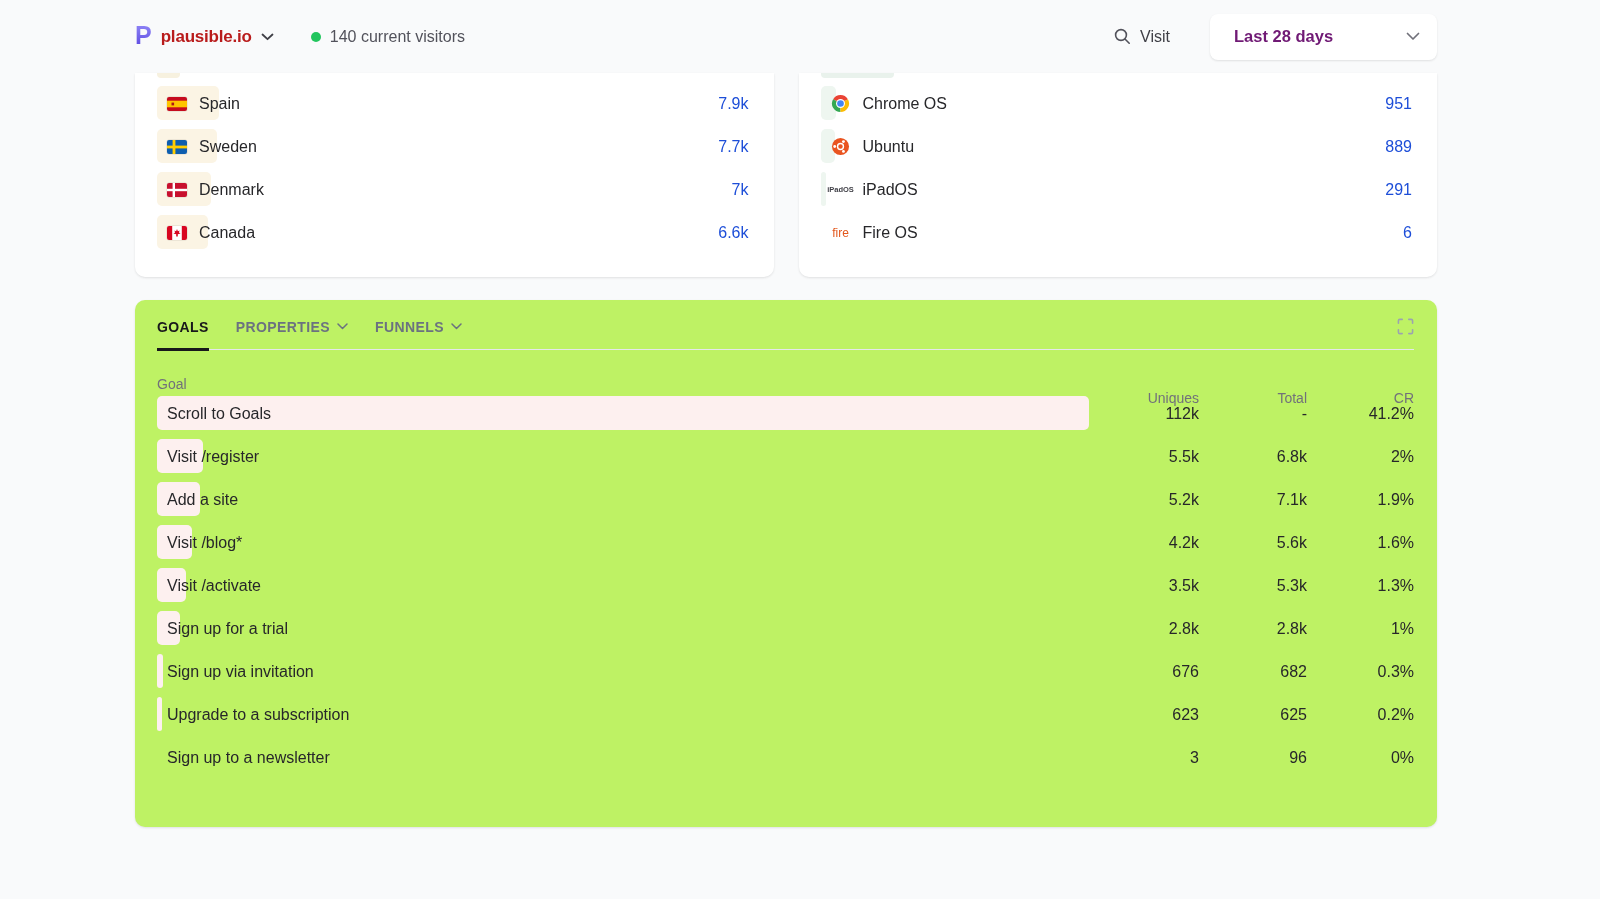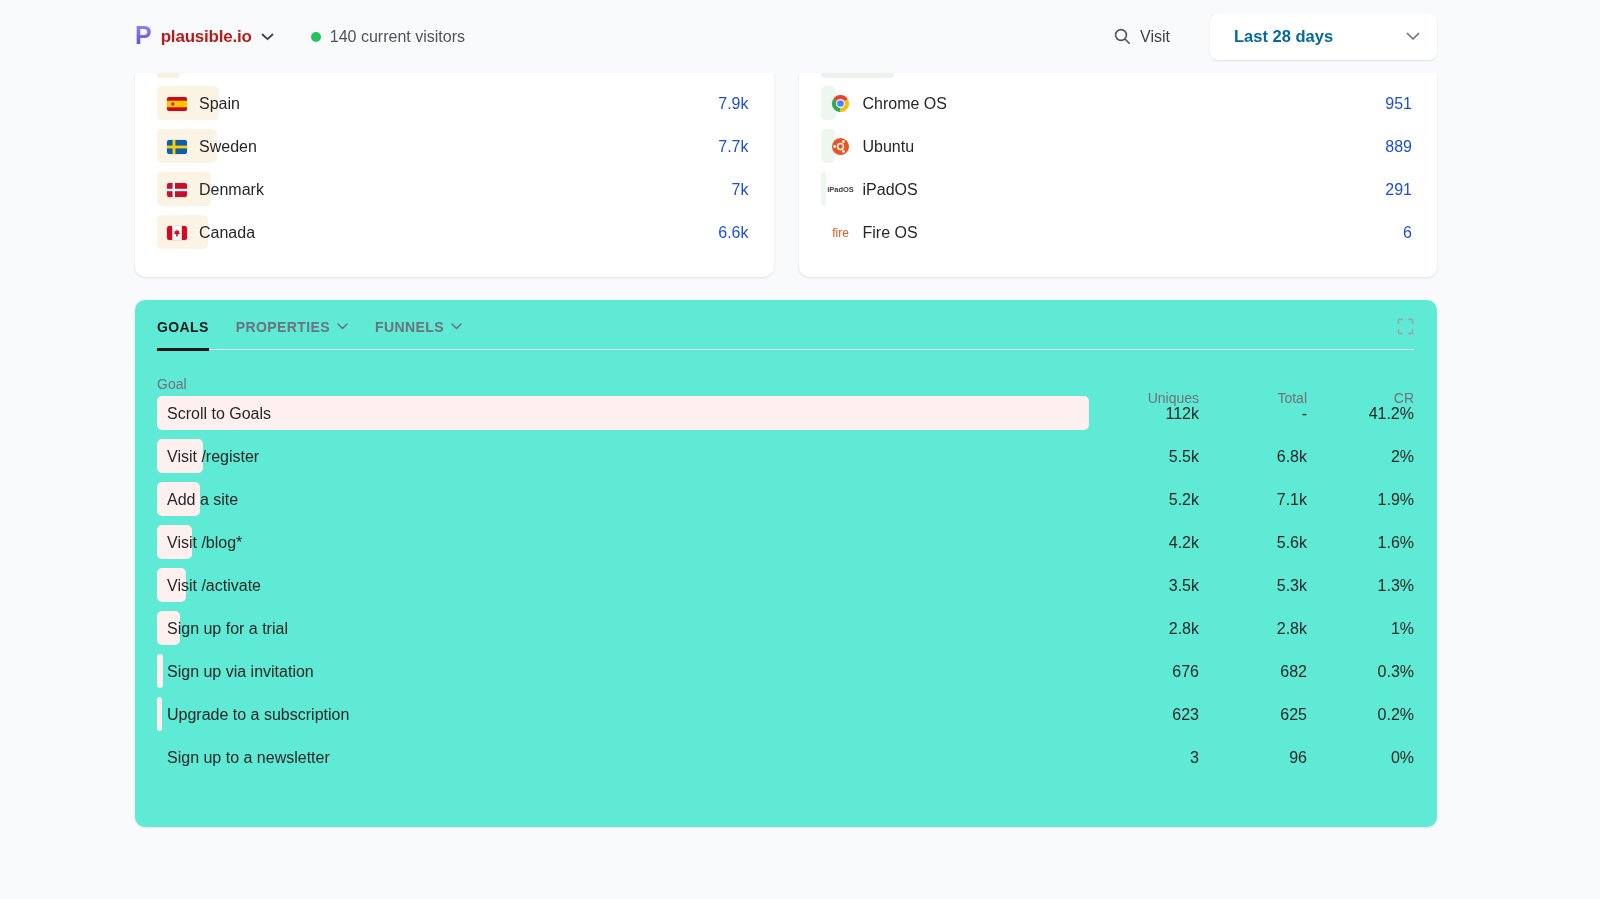--- a/index.html
+++ b/index.html
@@ -29,21 +29,21 @@
 
   .topbar-right { display:flex; align-items:center; }
   .filter-btn { display:flex; align-items:center; gap:9px; cursor:pointer; margin-right:40px; }
   .filter-label { font-size:16px; font-weight:500; color:#3f3f46; }
   .daterange-btn {
     width:227px; height:46px; background:#ffffff; border-radius:8px;
     box-shadow:0 1px 2px rgba(0,0,0,0.06), 0 1px 3px rgba(0,0,0,0.05);
     display:flex; align-items:center; justify-content:space-between;
     padding:0 17px 0 24px; cursor:pointer;
   }
-  .daterange-label { font-size:16.5px; font-weight:600; color:#0369a1; }
+  .daterange-label { font-size:16.5px; font-weight:600; color:#701a75; }
 
   
   .cards-row { display:flex; gap:25px; }
   .card {
     background:#ffffff; border-radius:0 0 10px 10px; flex:1;
     box-shadow:0 1px 2px rgba(0,0,0,0.05), 0 1px 3px rgba(0,0,0,0.06);
     height:204px; overflow:hidden; position:relative;
     padding:0 25px 0 22px;
   }
   .frag-bar { position:absolute; top:-6px; left:22px; height:11px; border-radius:4px; }
@@ -56,21 +56,21 @@
   .bar-os { background:#eef6f0; }
   .bd-icon { width:20px; display:flex; justify-content:center; align-items:center; margin-right:12px; z-index:1; flex:none; }
   .bd-label { font-size:16px; color:#27272a; z-index:1; white-space:nowrap; }
   .bd-value { margin-left:auto; font-size:16px; font-weight:500; color:#1d4ed8; z-index:1; }
   .flag { border-radius:2px; box-shadow:0 0 0 0.5px rgba(0,0,0,0.12); display:block; }
   .os-wordmark { font-size:7.5px; font-weight:700; color:#3f3f46; letter-spacing:0; white-space:nowrap; }
   .os-fire { font-size:12px; font-weight:500; color:#e2571c; }
 
   
   .goals-card {
-    margin-top:23px; background:#5eead4; border-radius:10px;
+    margin-top:23px; background:#bef264; border-radius:10px;
     box-shadow:0 1px 2px rgba(0,0,0,0.05), 0 1px 3px rgba(0,0,0,0.06);
     height:527px; padding:18px 23px 0 22px;
   }
   .tabs-row { display:flex; align-items:center; border-bottom:1px solid #e5e7eb; padding-bottom:14px; }
   .tab { display:flex; align-items:center; font-size:14px; letter-spacing:0.4px; cursor:pointer; margin-right:27px; position:relative; }
   .tab-label { font-weight:600; color:#6b7280; }
   .tab.active .tab-label { font-weight:700; color:#18181b; }
   .tab.active::after { content:""; position:absolute; left:0; right:0; bottom:-16px; height:3px; background:#18181b; }
   .tab .chev { margin-left:7px; }
   .expand-btn { margin-left:auto; cursor:pointer; display:flex; }

